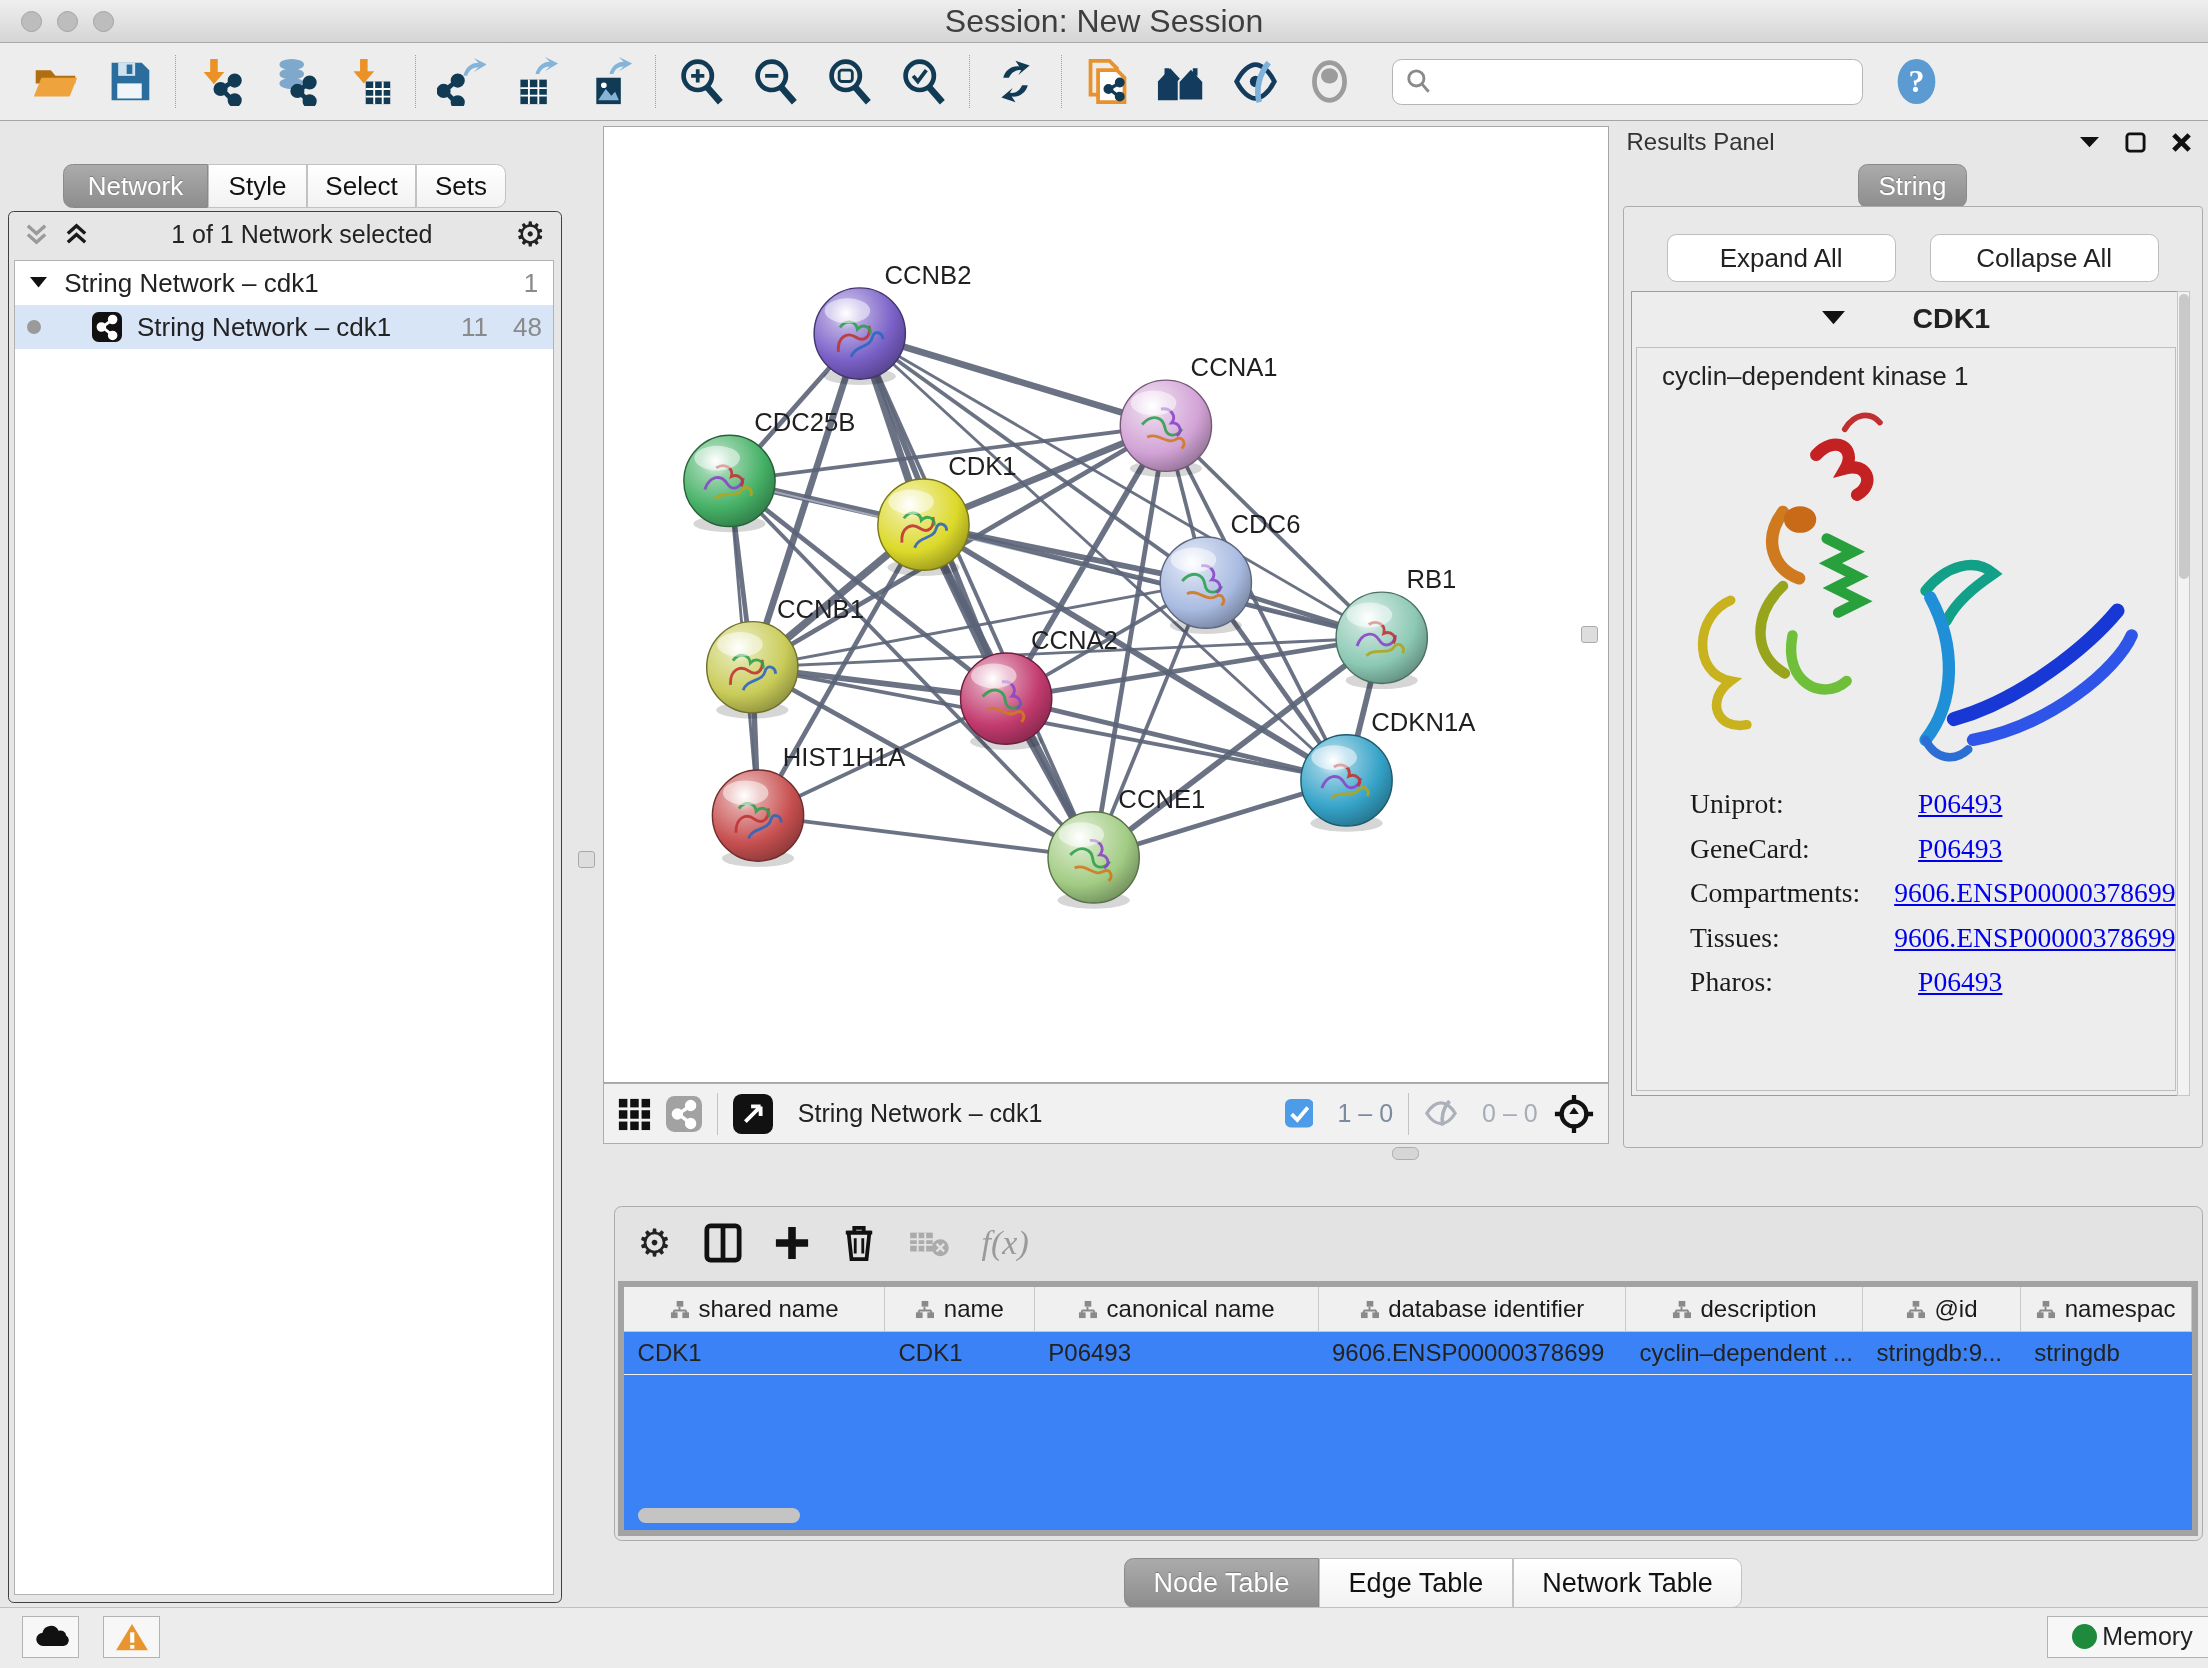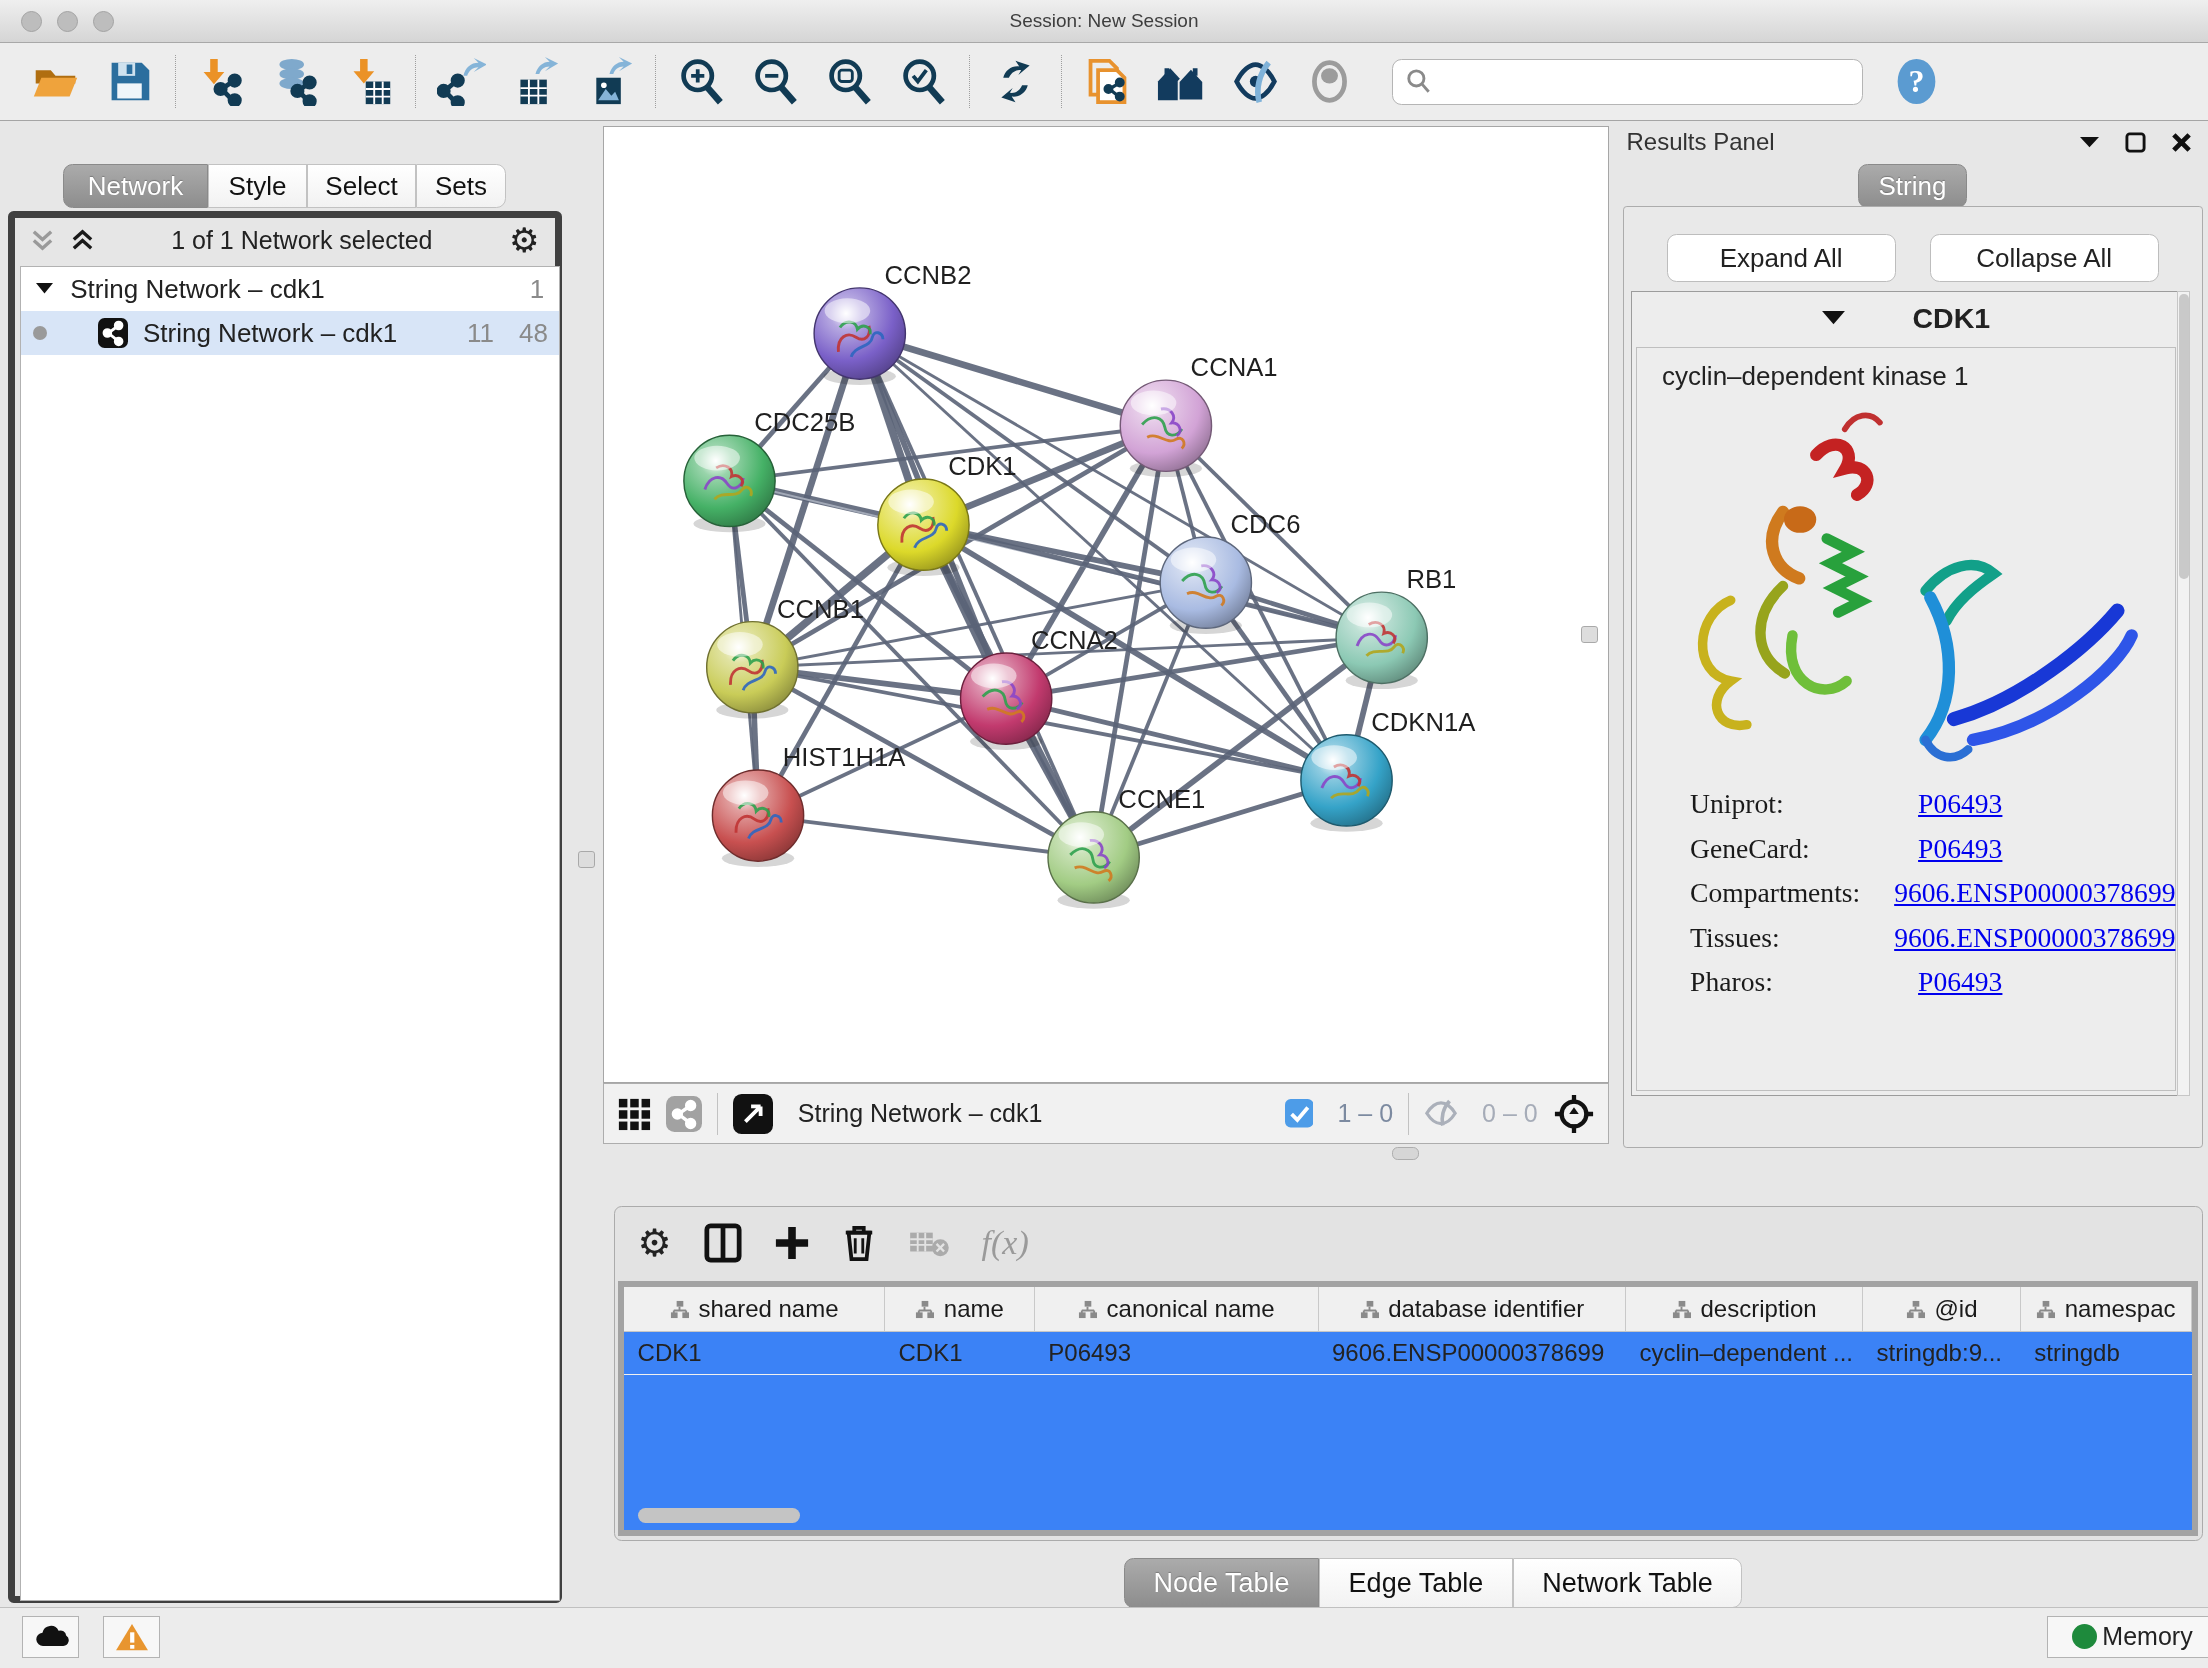--- a/index.html
+++ b/index.html
@@ -6,21 +6,21 @@
   body{width:2208px;height:1668px;position:relative;overflow:hidden;
        background:#E7E7E7;font-family:"Liberation Sans",sans-serif;color:#222}
   svg{display:block}
 
   
   .titlebar{position:absolute;left:0;top:0;width:2208px;height:42px;
     background:linear-gradient(#EFEFEF,#D5D5D5);border-bottom:1px solid #A8A8A8;
     display:flex;align-items:center;justify-content:center}
   .lights{position:absolute;left:21px;top:11.4px;display:flex;gap:15px}
   .light{width:19px;height:19px;border-radius:50%;background:#BDBDBD;border:1px solid #A3A3A3}
-  .wtitle{font-size:19px;color:#3E3E3E}
+  .wtitle{font-size:32px;color:#3E3E3E}
 
   
   .toolbar{position:absolute;left:0;top:43px;width:2208px;height:78px;
     background:#EDEDED;border-bottom:1px solid #A5A5A5;display:flex;align-items:center;padding:0 9.5px;box-sizing:border-box}
   .tgroup{display:flex;align-items:center;gap:21px;padding:0 19px}
   .tsep{border-left:1.9px dotted #9E9E9E;height:53px}
   .ticon{width:53px;height:53px;display:flex;align-items:center;justify-content:center;cursor:default}
   .searchbox{width:447px;height:44px;background:#fff;border:1px solid #B5B5B5;border-radius:9.5px;
     display:flex;align-items:center;padding:0 11.4px;gap:7.6px;margin-left:17px}
   .helpbtn{margin-left:27px}
@@ -33,21 +33,21 @@
     font-size:26px;background:linear-gradient(#FFFFFF,#F2F2F2);border:1px solid #C2C2C2;color:#111}
   .tabbtn.sel{background:linear-gradient(#ABABAB,#8D8D8D);color:#fff;text-shadow:0 -1px 1px rgba(0,0,0,.25);border-color:#8A8A8A}
 
   
   .cpanel{position:absolute;left:0;top:121px;width:571px;height:1486px}
   .cpanel .phead{height:42px;padding:0 13.3px}
   .ctabs{position:absolute;left:63px;top:43px;display:flex}
   .ctabs .tabbtn:first-child{border-radius:9.5px 0 0 9.5px}
   .ctabs .tabbtn:last-child{border-radius:0 9.5px 9.5px 0}
   .cbox{position:absolute;left:7.6px;top:90px;width:554px;height:1392px;
-    background:#E6E6E6;border:7px solid #404040;border-radius:5.7px;box-sizing:border-box}
+    background:#E6E6E6;border:1px solid #404040;border-radius:5.7px;box-sizing:border-box}
   .cstatus{height:44px;display:flex;align-items:center;padding:0 15px;gap:15px;font-size:25px;color:#222}
   .cstatus .txt{flex:1;text-align:center}
   .treebox{position:absolute;left:5.7px;top:48px;width:540px;height:1335px;background:#fff;border:1px solid #B2B2B2;box-sizing:border-box}
   .trow1{height:44px;display:flex;align-items:center;padding:0 15px;gap:17px;font-size:26px}
   .trow1 .cnt{margin-left:auto;color:#8A8A8A}
   .trow2{height:44px;display:flex;align-items:center;padding:0 11.4px;gap:15px;font-size:26px;background:#D8E5F7}
   .dot{width:14.3px;height:14.3px;border-radius:50%;background:#9A9A9A}
   .nums{margin-left:auto;display:flex;gap:25px;color:#8A8A8A}
 
   

